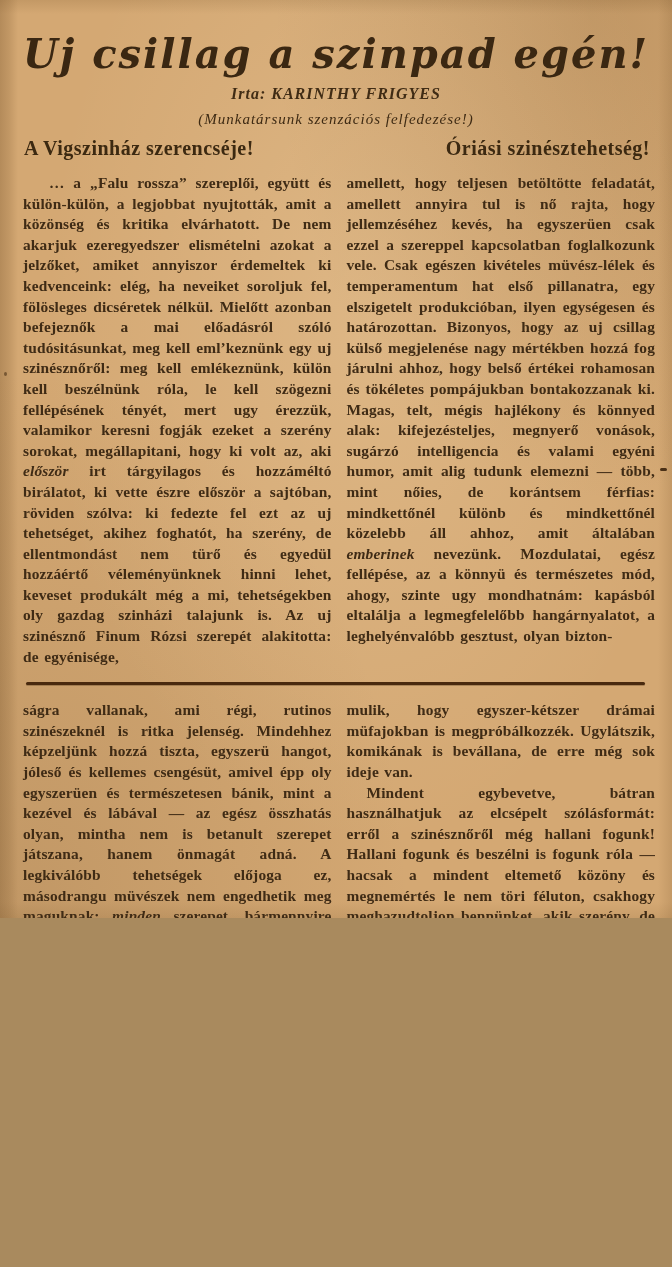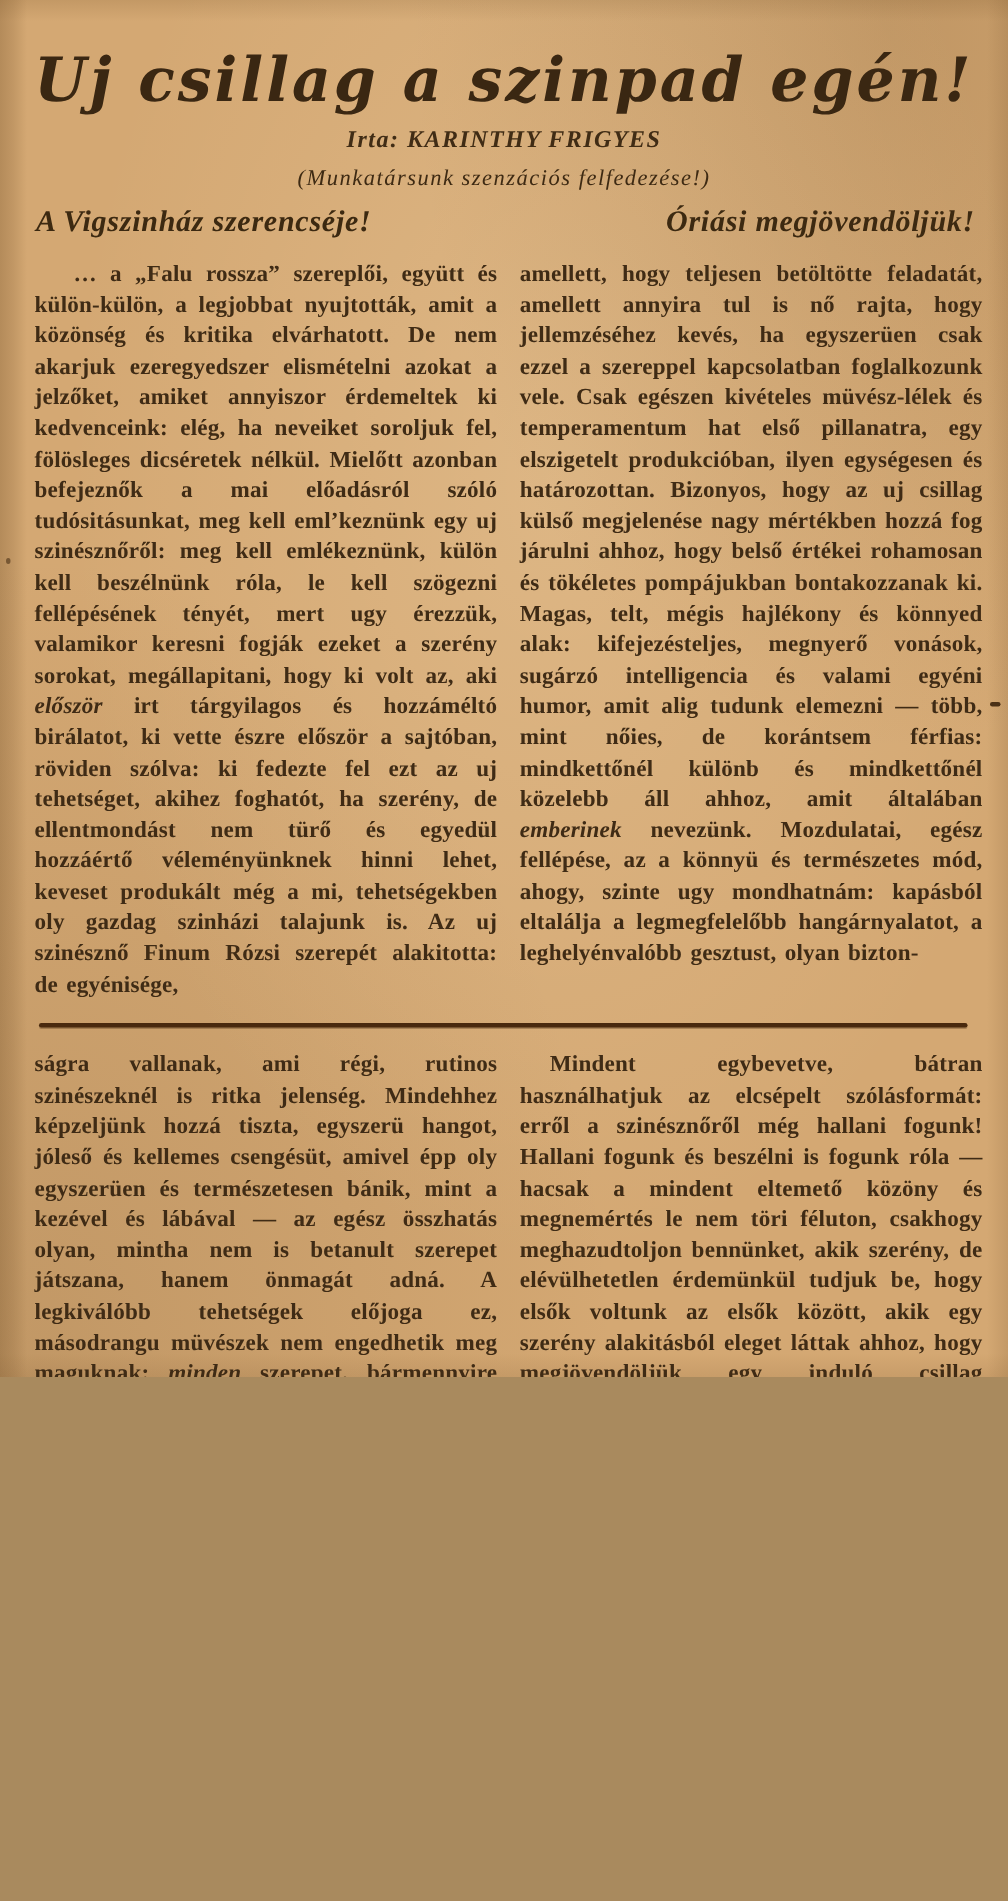--- a/index.html
+++ b/index.html
@@ -44,21 +44,20 @@
     font-style:italic;
     font-size:15px;
     letter-spacing:1px;
     color:#3e2a13;
   }
   .deck{
     display:flex;
     justify-content:space-between;
     margin-top:9px;
     padding:0 22px 0 24px;
-    font-style:italic;
     font-weight:bold;
     font-size:20px;
     letter-spacing:0.5px;
     color:#3c2911;
   }
   .cols{
     display:flex;
     gap:15px;
     padding:13px 17px 0 23px;
     font-weight:bold;
@@ -96,40 +95,41 @@
 <body>
 
 <div class="page">
 
   <header class="header">
     <h1 class="title">Uj csillag a szinpad egén!</h1>
     <div class="byline">Irta: KARINTHY FRIGYES</div>
     <div class="subtitle">(Munkatársunk szenzációs felfedezése!)</div>
     <div class="deck">
       <span class="deck-left">A Vigszinház szerencséje!</span>
-      <span class="deck-right">Óriási megjövendöljük!</span>
+      <span class="deck-right">Óriási szinésztehetség!</span>
     </div>
   </header>
 
   <section class="cols section1">
     <div class="col">
       <p class="para first"><span>… a „Falu rossza” szereplői, együtt és külön-külön, a legjobbat nyujtották, amit a közönség és kritika elvárhatott. De nem akarjuk ezeregyedszer elismételni azokat a jelzőket, amiket annyiszor érdemeltek ki kedvenceink: elég, ha neveiket soroljuk fel, fölösleges dicséretek nélkül. Mielőtt azonban befejeznők a mai előadásról szóló tudósitásunkat, meg kell eml’keznünk egy uj szinésznőről: meg kell emlékeznünk, külön kell beszélnünk róla, le kell szögezni fellépésének tényét, mert ugy érezzük, valamikor keresni fogják ezeket a szerény sorokat, megállapitani, hogy ki volt az, aki </span><span class="ital">először</span><span> irt tárgyilagos és hozzáméltó birálatot, ki vette észre először a sajtóban, röviden szólva: ki fedezte fel ezt az uj tehetséget, akihez foghatót, ha szerény, de ellentmondást nem türő és egyedül hozzáértő véleményünknek hinni lehet, keveset produkált még a mi, tehetségekben oly gazdag szinházi talajunk is. Az uj szinésznő Finum Rózsi szerepét alakitotta: de egyénisége,</span></p>
     </div>
     <div class="col">
       <p class="para"><span>amellett, hogy teljesen betöltötte feladatát, amellett annyira tul is nő rajta, hogy jellemzéséhez kevés, ha egyszerüen csak ezzel a szereppel kapcsolatban foglalkozunk vele. Csak egészen kivételes müvész-lélek és temperamentum hat első pillanatra, egy elszigetelt produkcióban, ilyen egységesen és határozottan. Bizonyos, hogy az uj csillag külső megjelenése nagy mértékben hozzá fog járulni ahhoz, hogy belső értékei rohamosan és tökéletes pompájukban bontakozzanak ki. Magas, telt, mégis hajlékony és könnyed alak: kifejezésteljes, megnyerő vonások, sugárzó intelligencia és valami egyéni humor, amit alig tudunk elemezni — több, mint nőies, de korántsem férfias: mindkettőnél különb és mindkettőnél közelebb áll ahhoz, amit általában </span><span class="ital">emberinek</span><span> nevezünk. Mozdulatai, egész fellépése, az a könnyü és természetes mód, ahogy, szinte ugy mondhatnám: kapásból eltalálja a legmegfelelőbb hangárnyalatot, a leghelyénvalóbb gesztust, olyan bizton-</span></p>
     </div>
   </section>
 
   <div class="rule rule-full"></div>
 
   <section class="cols section2">
     <div class="col">
       <p class="para"><span>ságra vallanak, ami régi, rutinos szinészeknél is ritka jelenség. Mindehhez képzeljünk hozzá tiszta, egyszerü hangot, jóleső és kellemes csengésüt, amivel épp oly egyszerüen és természetesen bánik, mint a kezével és lábával — az egész összhatás olyan, mintha nem is betanult szerepet játszana, hanem önmagát adná. A legkiválóbb tehetségek előjoga ez, másodrangu müvészek nem engedhetik meg maguknak: </span><span class="ital">minden</span><span> szerepet, bármennyire különbözzenek egymástól, egyéniteni azzal, hogy a magam formájára alakitsam, ahelyett, hogy én alakulnék a szerephez. Ehhez persze, ilyen gazdag és kimerithetetlen egyéniség kell, mint amilyennek a Kisasszony látszik. Nem akarunk jóslásokba bocsátkozni, de van bátorságunk hinni annyira itélőképességünkben, hogy kifejezhessük gyanunkat: ez a szinésznő igen hamar ki fog nőni abból a keretből, amivel most a népszinmüi müfaj korlátozza képességeit. Nagyon csalódnánk, ha nem derülne ki, hogy a most induló csillag utja más, részben szélesebb skáláju, részben értékesebb müfajok iskoláján fog keresztülvezetni. Hangja után itélve az operett-deszkákon is siker vár reá — és csak biztosságán, ambicióján és önmagában való hitén</span></p>
     </div>
     <div class="col">
+      <p class="para"><span>mulik, hogy egyszer-kétszer drámai müfajokban is megpróbálkozzék. Ugylátszik, komikának is bevállana, de erre még sok ideje van.</span></p>
       <p class="para indent"><span>Mindent egybevetve, bátran használhatjuk az elcsépelt szólásformát: erről a szinésznőről még hallani fogunk! Hallani fogunk és beszélni is fogunk róla — hacsak a mindent eltemető közöny és megnemértés le nem töri féluton, csakhogy meghazudtoljon bennünket, akik szerény, de elévülhetetlen érdemünkül tudjuk be, hogy elsők voltunk az elsők között, akik egy szerény alakitásból eleget láttak ahhoz, hogy megjövendöljük egy induló csillag kibontakozását, az üstökös utját, amit messziről pillantottunk meg a hajnalodó horizonton. Most pedig álljon itt a neve, a végén, hogy jól megjegyezzük magunknak s módunkban legyen sokszor elismételve megtanulni: </span><span class="ital">Fedák Sári.</span></p>
       <div class="rule rule-col"></div>
     </div>
   </section>
 
   <div class="speck s1"></div>
   <div class="speck s2"></div>
   <div class="speck s3"></div>
   <div class="speck s4"></div>
 

